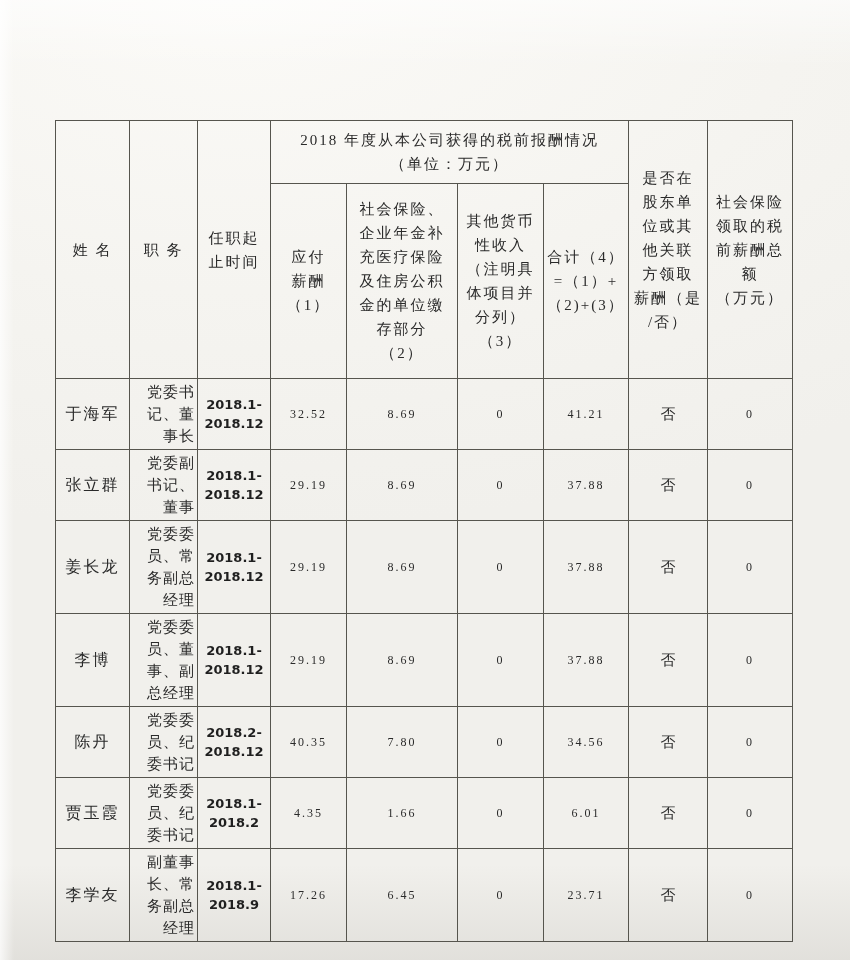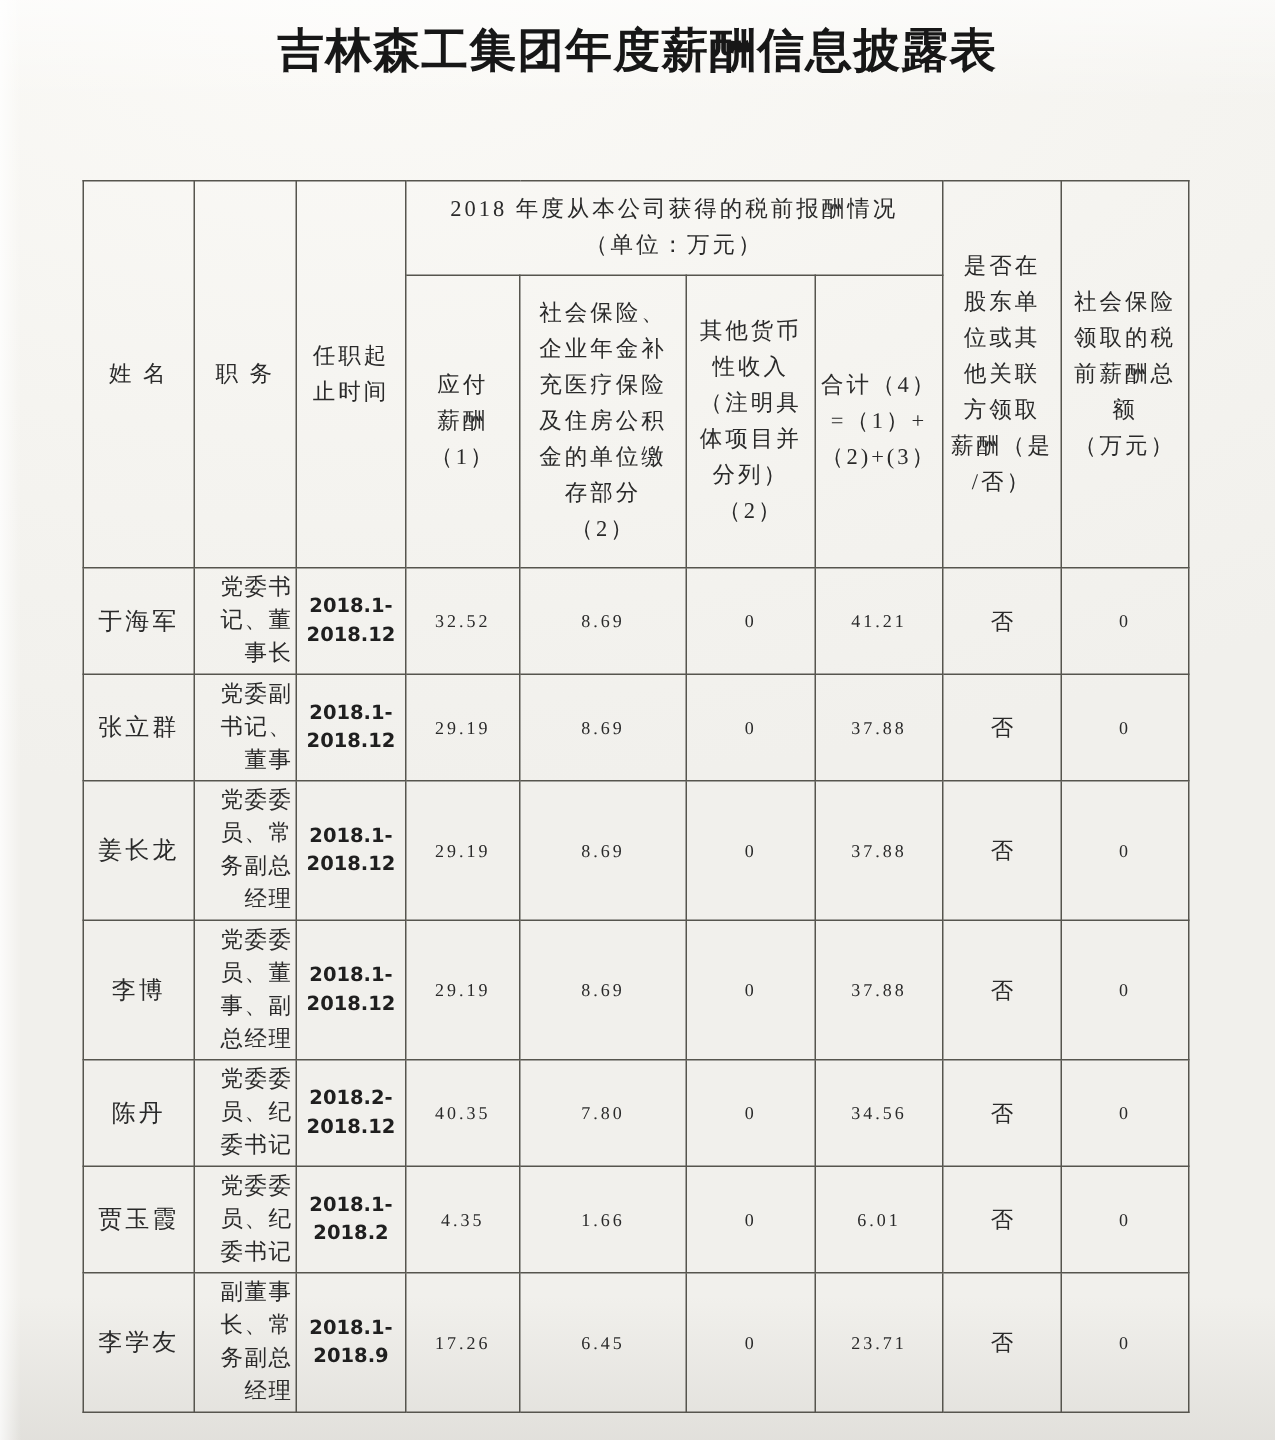--- a/index.html
+++ b/index.html
@@ -73,21 +73,20 @@
     letter-spacing: 0; color: #1f1f1f;
   }
   td.num  { font-size: 12px; letter-spacing: 2px; }
   td.flag { font-size: 15px; letter-spacing: 0; }
 </style>
 </head>
 <body>
 
 <div class="page">
 
-  <h1 class="title">吉林森工集团年度薪酬信息披露表</h1>
 
   <table class="salary">
     <colgroup>
       <col style="width:74px">
         <col style="width:68px">
         <col style="width:73px">
       <col style="width:76px">
         <col style="width:111px">
         <col style="width:86px">
       <col style="width:85px">
@@ -123,21 +122,21 @@
 企业年金补
 充医疗保险
 及住房公积
 金的单位缴
 存部分
 （2）</th>
         <th class="th-other">其他货币
 性收入
 （注明具
 体项目并
-分列）（2）</th>
+分列）（3）</th>
         <th class="th-total">合计（4）
 =（1）+
 （2)+(3）</th>
       </tr>
     </thead>
     <tbody>
       <tr class="r0">
         <td class="name">于海军</td>
         <td class="pos">党委书
 记、董

